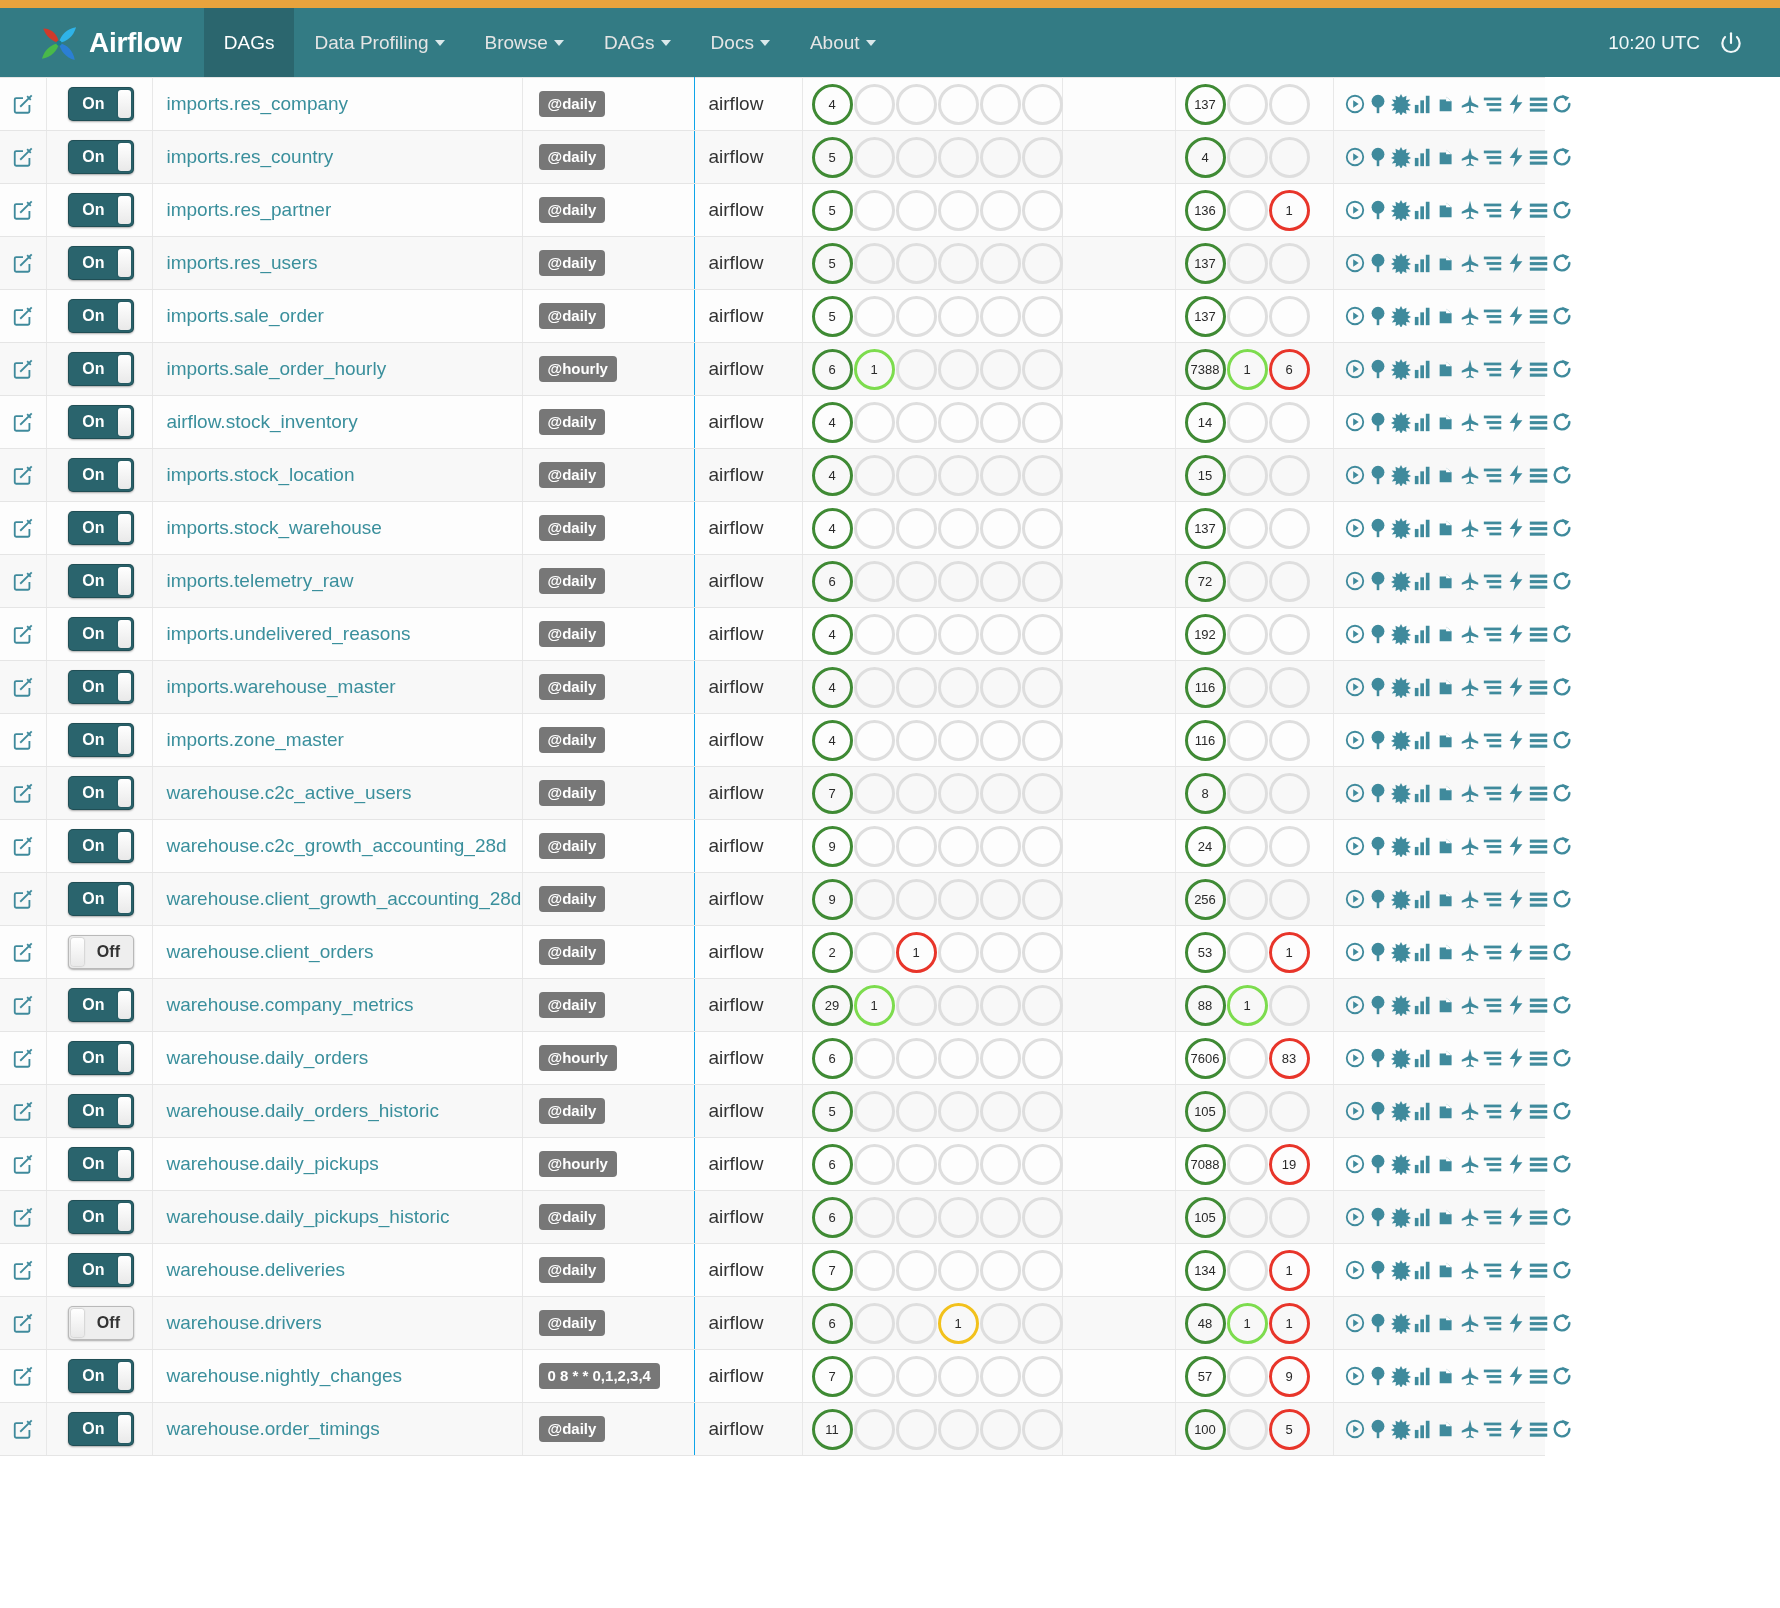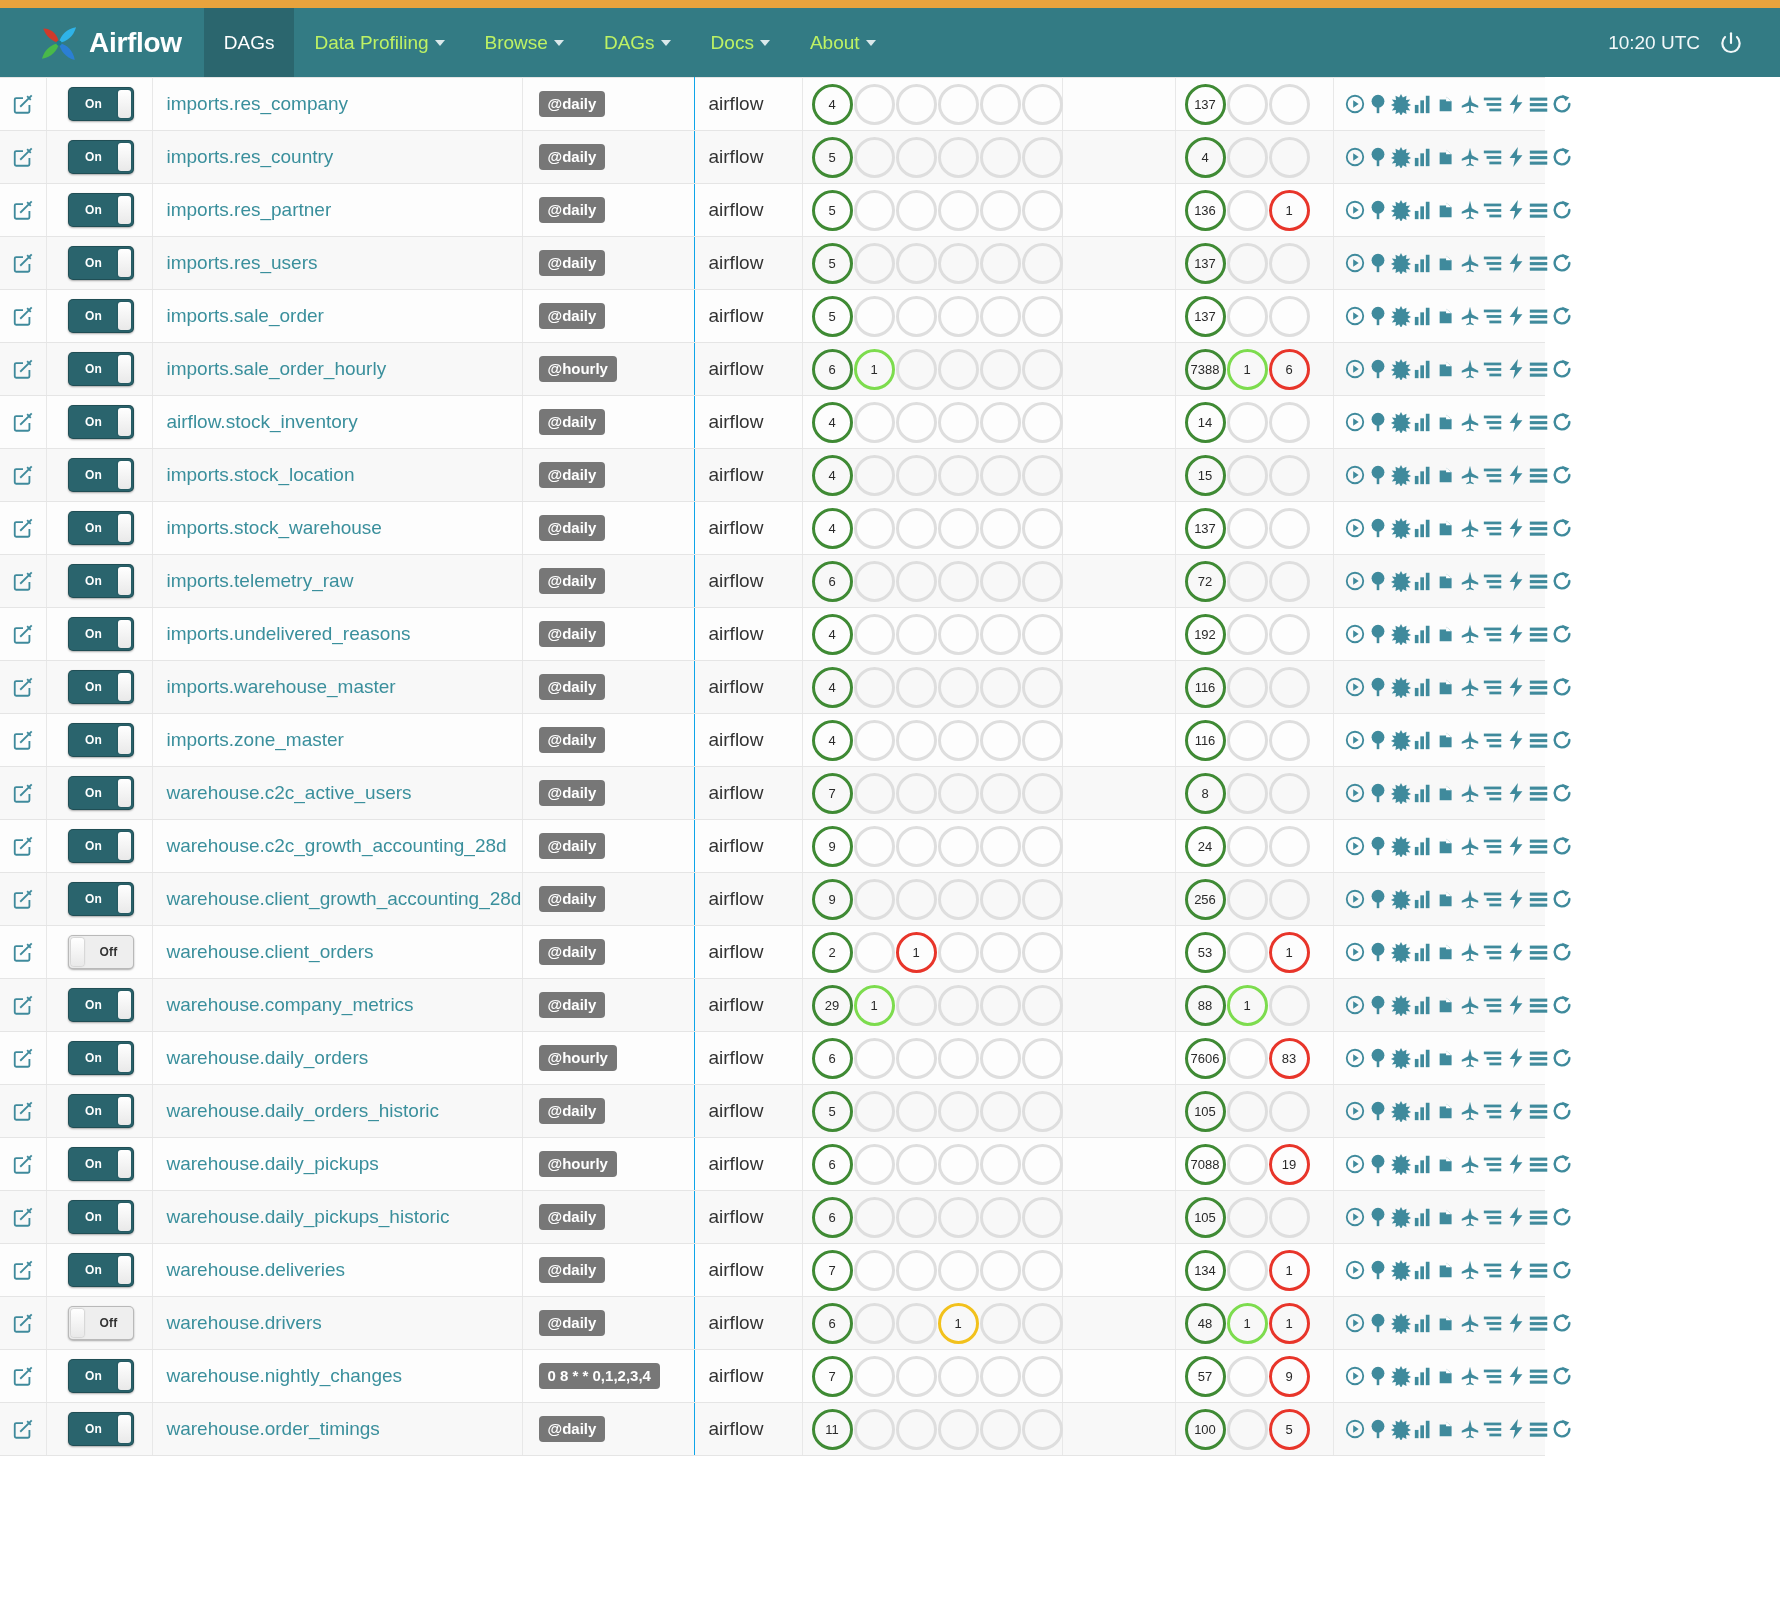--- a/index.html
+++ b/index.html
@@ -45,21 +45,21 @@
     font-size: 28px;
     font-weight: bold;
     letter-spacing: -0.3px;
     line-height: 1;
   }
   .nav-items { display: flex; align-items: stretch; }
   .nav-item {
     display: flex;
     align-items: center;
     padding: 0 20px;
-    color: #bef264;
+    color: #e5e5e5;
     font-size: 19px;
     text-decoration: none;
     white-space: nowrap;
   }
   .nav-item.active {
     background: #2b666e;
     color: #ffffff;
   }
   .caret {
     display: inline-block;
@@ -136,21 +136,21 @@
     border-radius: 5px;
     position: relative;
     vertical-align: middle;
     box-shadow: 0 1px 2px rgba(0,0,0,0.32);
     overflow: hidden;
     border: 1px solid rgba(0,0,0,0.22);
   }
   .toggle .lbl {
     position: absolute; top: 0; bottom: 0;
     display: flex; align-items: center; justify-content: center;
-    font-size: 12px; font-weight: bold; letter-spacing: 0.2px;
+    font-size: 16px; font-weight: bold; letter-spacing: 0.2px;
   }
   .toggle .knob {
     position: absolute; top: 2px; bottom: 2px;
     width: 13px;
     border-radius: 3px;
     background: linear-gradient(#ffffff,#e9e9e9);
     box-shadow: 0 0 2px rgba(0,0,0,0.35);
   }
   .toggle.on { background: #2a646d; }
   .toggle.on .lbl { left: 2px; right: 17px; color: #ffffff; }

